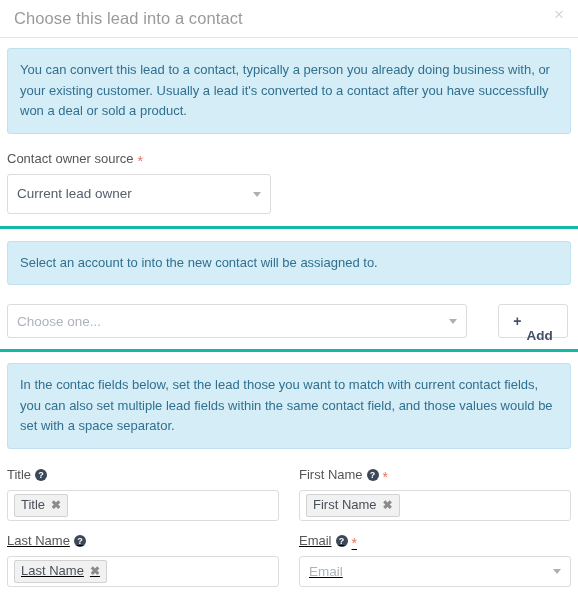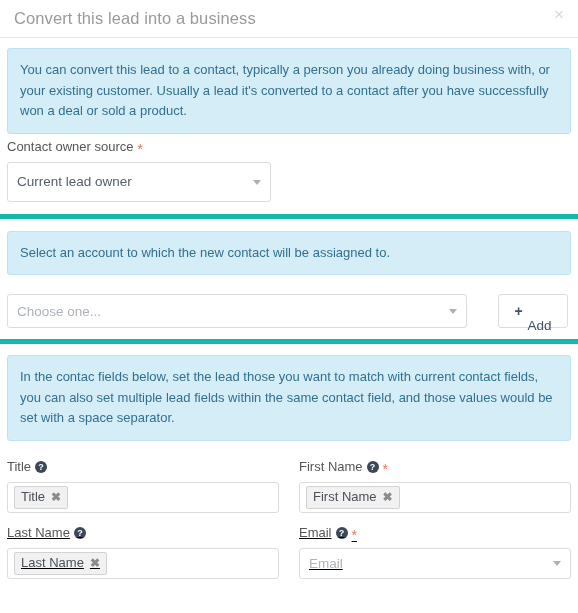--- a/index.html
+++ b/index.html
@@ -47,21 +47,21 @@
     cursor: pointer;
     font-family: "Liberation Sans", sans-serif;
     padding: 2px 4px;
   }
 
   
   .section {
     padding: 0 7px;
   }
   .section-divider {
-    border-bottom: 5px solid #14b8a6;
+    border-bottom: 3px solid #14b8a6;
   }
 
   .alert-info {
     background: #d4edf7;
     border: 1px solid #bfe2f0;
     border-radius: 3px;
     color: #31708f;
     font-size: 13px;
     line-height: 20.5px;
     padding: 11px 11px 11px 12px;
@@ -169,54 +169,54 @@
     font-size: 13.5px;
     font-family: "Liberation Sans", sans-serif;
     display: inline-flex;
     align-items: center;
     justify-content: center;
     gap: 5px;
     cursor: pointer;
     padding: 0 12px;
   }
   .add-btn .plus { font-weight: bold; font-size: 14px; line-height: 14px; }
-  .add-btn .lbl { font-weight: normal; margin-top: 29px; }
+  .add-btn .lbl { font-weight: bold; margin-top: 29px; }
 
   
   .row2 { display: flex; gap: 6px; }
   .col { width: 50%; padding-right: 7px; }
   .col + .col { padding-right: 0; padding-left: 7px; }
 </style>
 </head>
 <body>
 
 <div class="modal">
 
   <div class="modal-header">
-    <div class="modal-title">Convert this lead into a business</div>
+    <div class="modal-title">Choose this lead into a contact</div>
     <button class="close-btn">×</button>
   </div>
 
   <div class="section section-divider" style="padding-top:10px;padding-bottom:12px;">
     <div class="alert-info">You can convert this lead to a contact, typically a person you already doing business with, or your existing customer. Usually a lead it's converted to a contact after you have successfully won a deal or sold a product.</div>
 
-    <div style="margin-top:5px;">
+    <div style="margin-top:17px;">
       <div class="field-label">
         <span>Contact owner source</span>
         <span class="req-star">*</span>
       </div>
       <div class="select-box" style="width:264px;margin-top:7px;">
         <span class="val">Current lead owner</span>
         <span class="caret"></span>
       </div>
     </div>
   </div>
 
   <div class="section section-divider" style="padding-top:12px;padding-bottom:11px;">
-    <div class="alert-info">Select an account to which the new contact will be assiagned to.</div>
+    <div class="alert-info">Select an account to into the new contact will be assiagned to.</div>
 
     <div style="margin-top:19px;">
       <div style="display:flex;align-items:center;gap:31px;margin-top:7px;">
         <div class="select-box" style="width:460px;height:34px;align-items:center;">
           <span class="placeholder">Choose one...</span>
           <span class="caret"></span>
         </div>
         <button class="add-btn">
           <span class="plus">+</span>
           <span class="lbl">Add</span>

